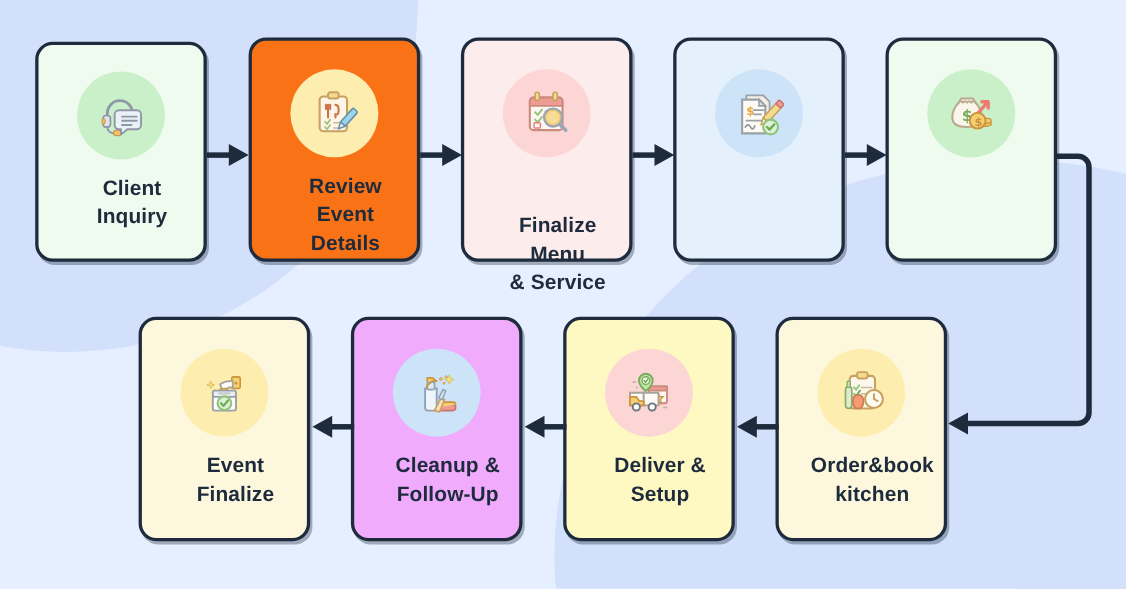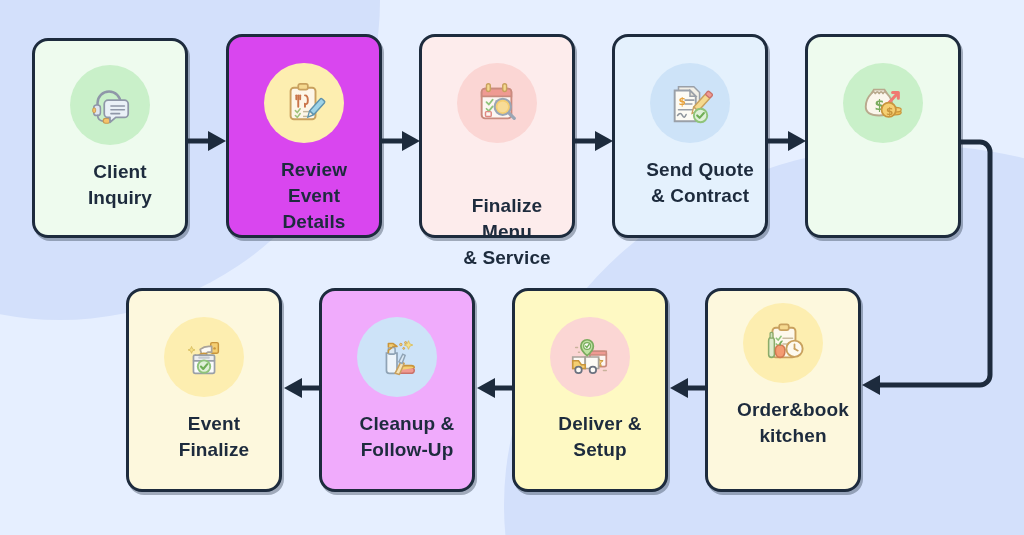--- a/index.html
+++ b/index.html
@@ -111,21 +111,21 @@
 Inquiry</div>
   </div>
 
   <div class="arrow" style="left:188px; top:128px;">
     <svg width="40" height="26" viewBox="0 0 40 26">
       <line x1="0" y1="13" x2="24" y2="13" stroke="#1d2b3d" stroke-width="5"></line>
       <polygon points="20,3 38,13 20,23" fill="#1d2b3d"></polygon>
     </svg>
   </div>
 
-  <div class="card" style="left:226px; top:34px; width:156px; height:204px; background:#d946ef; padding-top:26px;">
+  <div class="card" style="left:226px; top:34px; width:156px; height:204px; background:#f97316; padding-top:26px;">
     <div class="icon-wrap" style="background:#fdeeb0;">
       <svg width="46" height="46" viewBox="0 0 48 48">
         <rect x="10" y="8" width="26" height="33" rx="3.5" fill="#fdf6e8" stroke="#c9a15e" stroke-width="2"></rect>
         <rect x="18" y="4" width="10" height="6" rx="2" fill="#f5d98f" stroke="#c9a15e" stroke-width="1.8"></rect>
         <g stroke="#c9744a" stroke-width="2" stroke-linecap="round">
           <line x1="18" y1="16" x2="18" y2="28"></line>
           <line x1="16" y1="16" x2="16" y2="20"></line>
           <line x1="20" y1="16" x2="20" y2="20"></line>
         </g>
         <path d="M25 16 q3 0 3 5 t-3 4 v3" fill="none" stroke="#c9744a" stroke-width="2" stroke-linecap="round"></path>
@@ -197,22 +197,20 @@
         <path d="M11 37 q3 -4 5 0 t4 -1" fill="none" stroke="#8d949c" stroke-width="1.6" stroke-linecap="round"></path>
         <g transform="rotate(42 32 28)">
           <rect x="29" y="12" width="6.5" height="19" rx="1.6" fill="#f5d98f" stroke="#c9a15e" stroke-width="1.5"></rect>
           <rect x="29" y="8" width="6.5" height="5" rx="1.6" fill="#ef9a92" stroke="#c9736b" stroke-width="1.4"></rect>
           <polygon points="29,31 35.5,31 32.2,37" fill="#fdf6e8" stroke="#c9a15e" stroke-width="1.4"></polygon>
         </g>
         <circle cx="35" cy="37" r="7" fill="#dff0d8" stroke="#8fc47a" stroke-width="2"></circle>
         <polyline points="31.5,37 34,39.5 38.5,34.5" fill="none" stroke="#6fae56" stroke-width="2.2" stroke-linecap="round" stroke-linejoin="round"></polyline>
       </svg>
     </div>
-    <div class="card-label">Send Quote
-&amp; Contract</div>
   </div>
 
   <div class="arrow" style="left:768px; top:128px;">
     <svg width="40" height="26" viewBox="0 0 40 26">
       <line x1="0" y1="13" x2="24" y2="13" stroke="#1d2b3d" stroke-width="5"></line>
       <polygon points="20,3 38,13 20,23" fill="#1d2b3d"></polygon>
     </svg>
   </div>
 
   <div class="card" style="left:805px; top:34px; width:156px; height:204px; background:#eefbee; padding-top:26px;">
@@ -230,21 +228,21 @@
     </div>
   </div>
 
   <div class="loop-connector" style="left:958px; top:130px;">
     <svg width="80" height="270" viewBox="0 0 80 270">
       <path d="M2 12 H22 a10 10 0 0 1 10 10 V245 a10 10 0 0 1 -10 10 H-86" fill="none" stroke="#1d2b3d" stroke-width="5" stroke-linecap="butt"></path>
       <polygon points="-78,245 -96,255 -78,265" fill="#1d2b3d"></polygon>
     </svg>
   </div>
 
-  <div class="card" style="left:705px; top:288px; width:156px; height:204px; background:#fdf8dd; padding-top:12px;">
+  <div class="card" style="left:705px; top:288px; width:156px; height:204px; background:#fdf8dd; padding-top:26px;">
     <div class="icon-wrap" style="background:#fdeeb0;">
       <svg width="46" height="46" viewBox="0 0 48 48">
         <rect x="13" y="8" width="24" height="31" rx="3.5" fill="#fdf8ec" stroke="#c9a15e" stroke-width="2"></rect>
         <rect x="20" y="4.5" width="10" height="6" rx="2" fill="#f5d98f" stroke="#c9a15e" stroke-width="1.8"></rect>
         <g stroke="#8fc47a" stroke-width="1.7" stroke-linecap="round" fill="none">
           <polyline points="17,19 19,21 22,17"></polyline>
           <polyline points="17,25 19,27 22,23"></polyline>
           <polyline points="17,31 19,33 22,29"></polyline>
         </g>
         <g stroke="#c9bca0" stroke-width="1.5" stroke-linecap="round">

